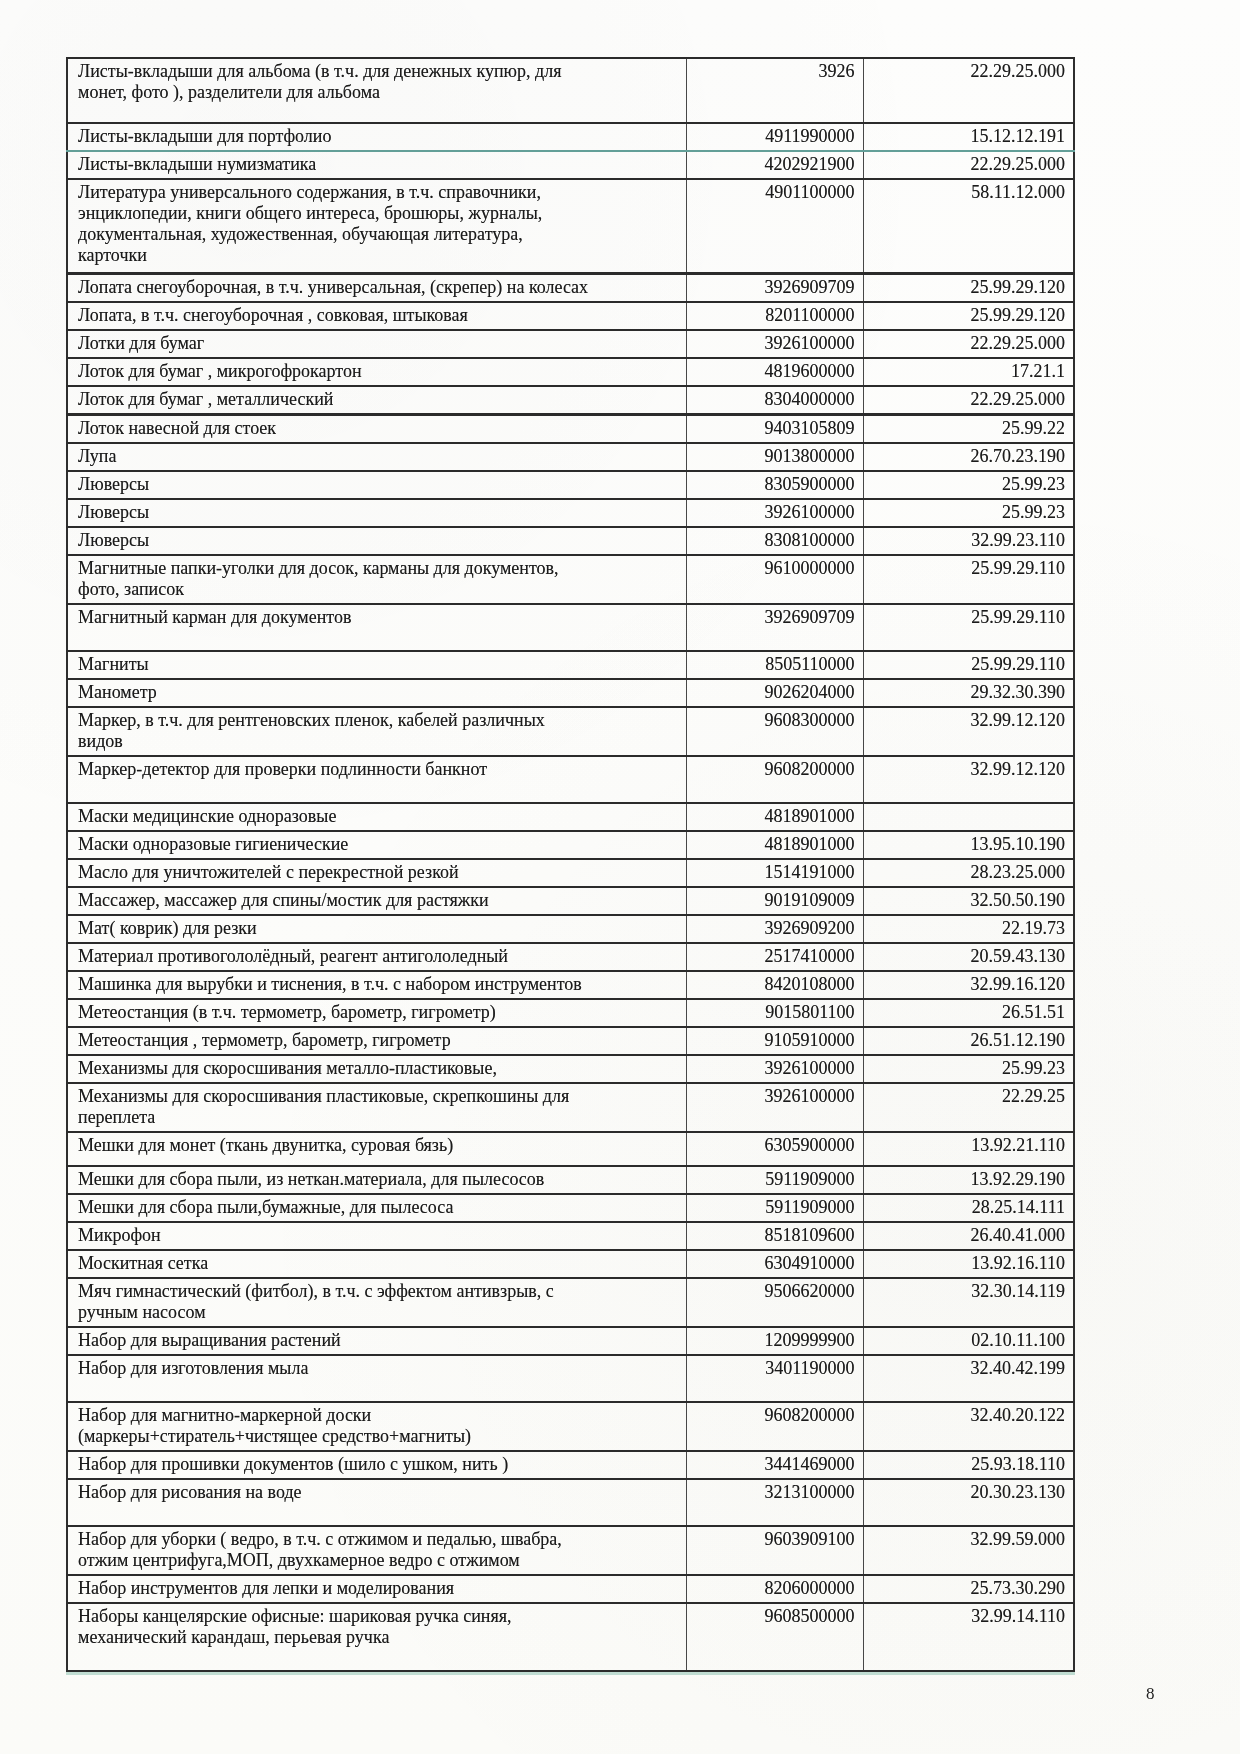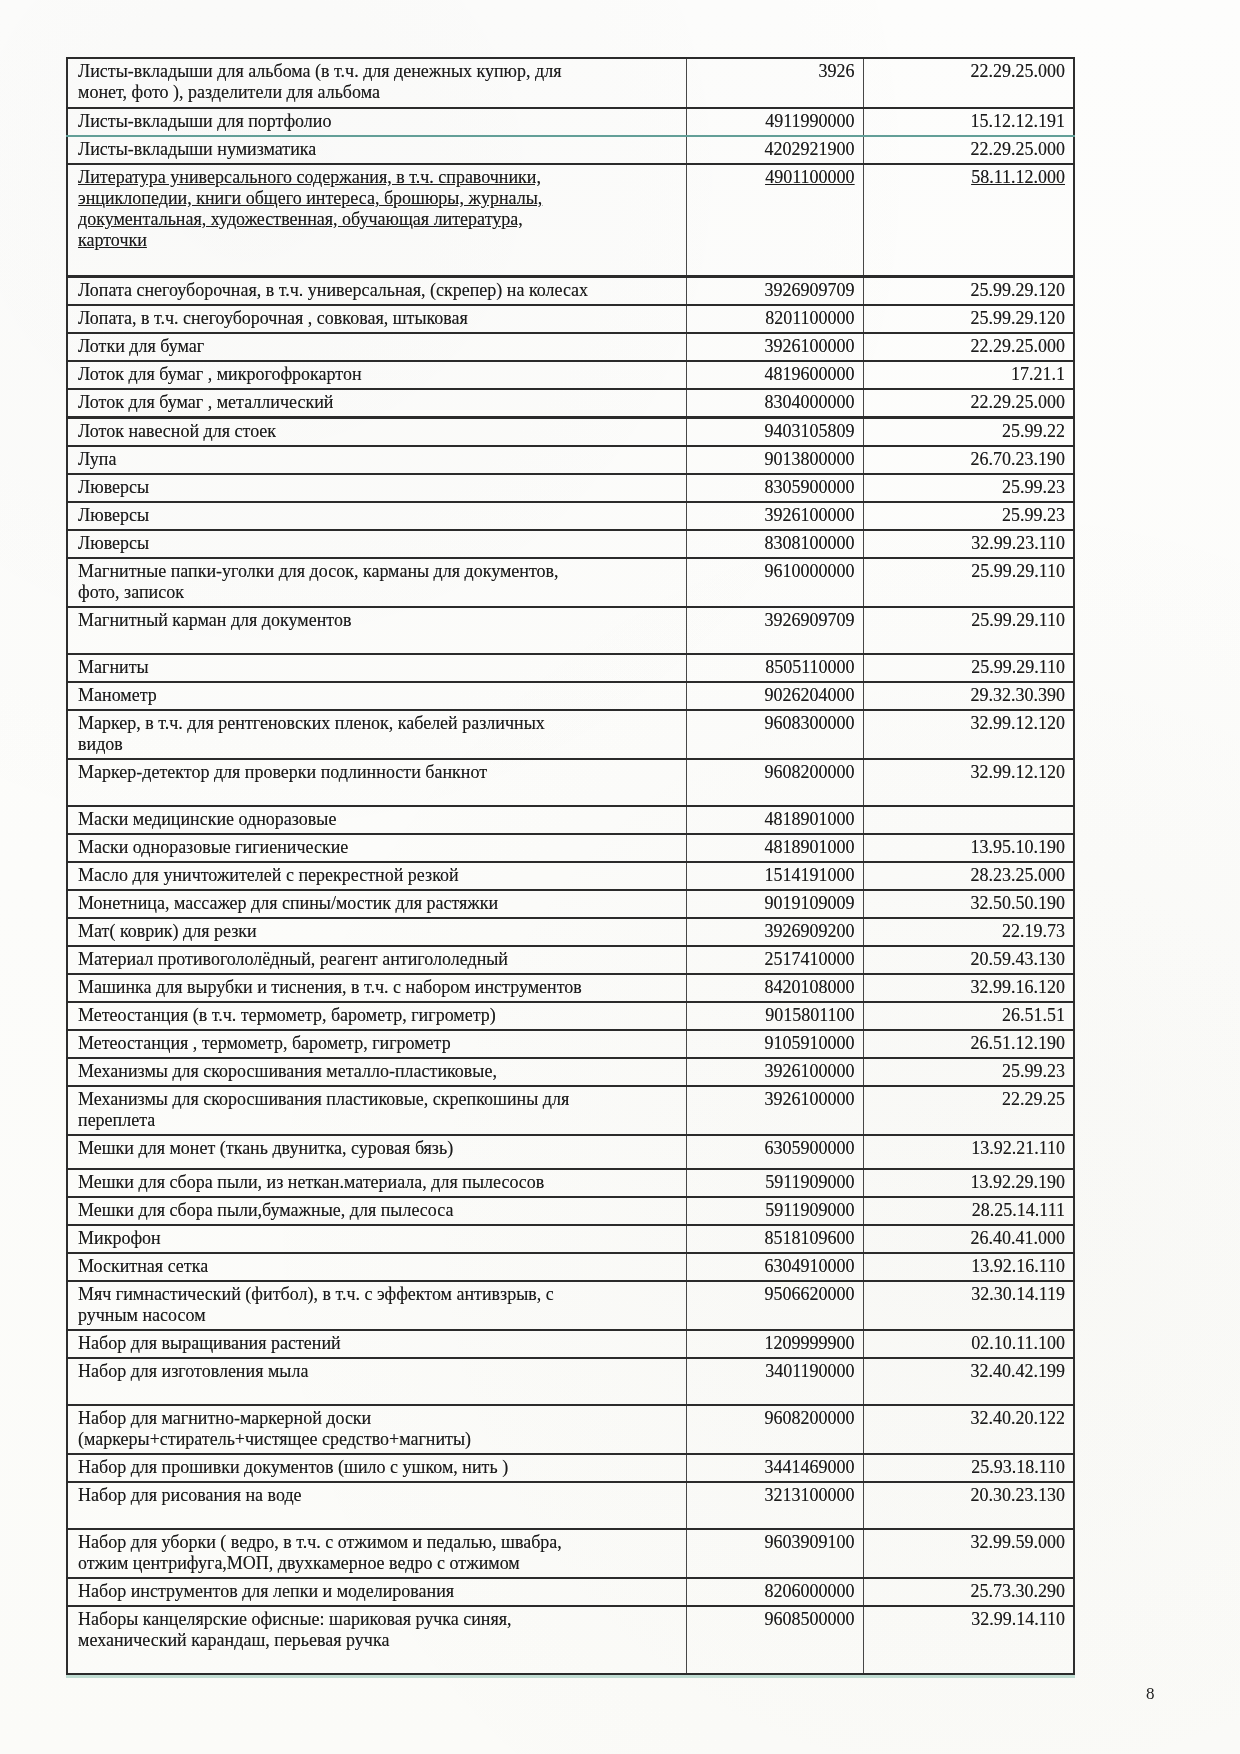--- a/index.html
+++ b/index.html
@@ -28,25 +28,25 @@
     border-bottom:2px solid #2b2b2b;
     vertical-align:top;
     font-size:18px;line-height:21px;
     padding:2px 8px 3px 10px;
     text-shadow:0 0 0.5px rgba(20,20,20,0.5);
   }
   table.items{border:2px solid #2e2e2e;}
   td.cell-item{text-align:left;white-space:pre-line;}
   td.cell-code,td.cell-class{text-align:right;padding-right:13px;}
   
-  tr:nth-child(1) td{padding-bottom:4px;}
+  tr:nth-child(1) td{padding-bottom:19px;}
   tr:nth-child(16) td,tr:nth-child(20) td,tr:nth-child(39) td,
   tr:nth-child(42) td,tr:nth-child(45) td,tr:nth-child(47) td{padding-bottom:22px;}
   tr:nth-child(32) td{padding-bottom:9px;}
-  tr:nth-child(4) td{padding-bottom:24px;text-decoration:underline;}
+  tr:nth-child(4) td{padding-bottom:6px;}
   
   tr:nth-child(2) td{border-top-color:#b3aa57;border-bottom-color:#639f98;margin-top:16px;}
   tr:nth-child(10) td{border-top-width:3px;}
   tr:nth-child(5) td{border-top-width:3px;font-family:Liberation Serif, serif;}
   .page-number{
     position:absolute;left:1146px;top:1684px;
     font-size:17px;color:#222;
   }
 </style>
 </head>
@@ -175,21 +175,21 @@
           <td class="cell-item">Маски одноразовые гигиенические</td>
           <td class="cell-code">4818901000</td>
           <td class="cell-class">13.95.10.190</td>
         </tr>
         <tr>
           <td class="cell-item">Масло для уничтожителей с перекрестной резкой</td>
           <td class="cell-code">1514191000</td>
           <td class="cell-class">28.23.25.000</td>
         </tr>
         <tr>
-          <td class="cell-item">Монетница, массажер для спины/мостик для растяжки</td>
+          <td class="cell-item">Массажер, массажер для спины/мостик для растяжки</td>
           <td class="cell-code">9019109009</td>
           <td class="cell-class">32.50.50.190</td>
         </tr>
         <tr>
           <td class="cell-item">Мат( коврик) для резки</td>
           <td class="cell-code">3926909200</td>
           <td class="cell-class">22.19.73</td>
         </tr>
         <tr>
           <td class="cell-item">Материал противогололёдный, реагент антигололедный</td>

